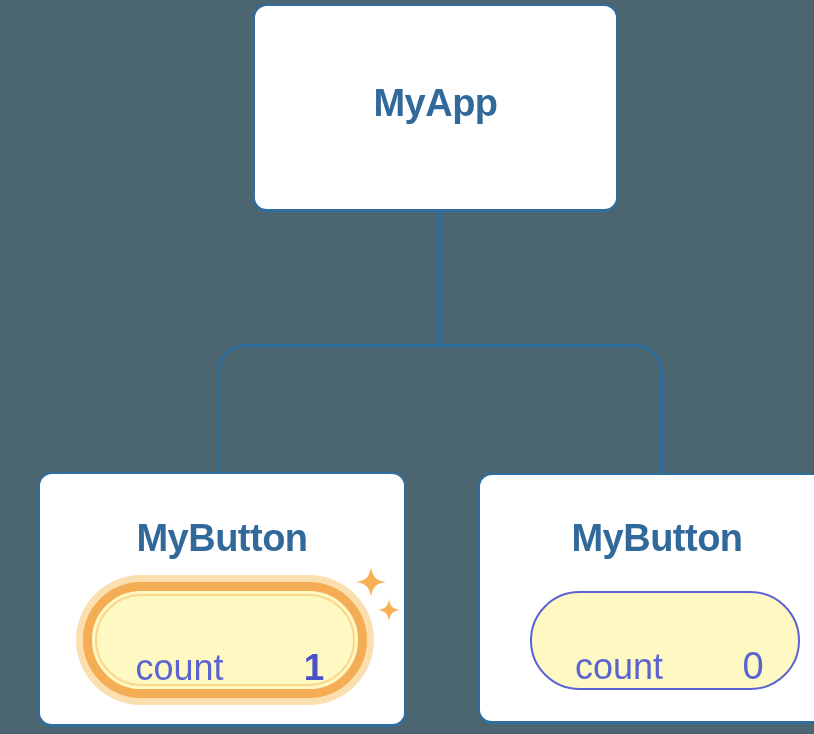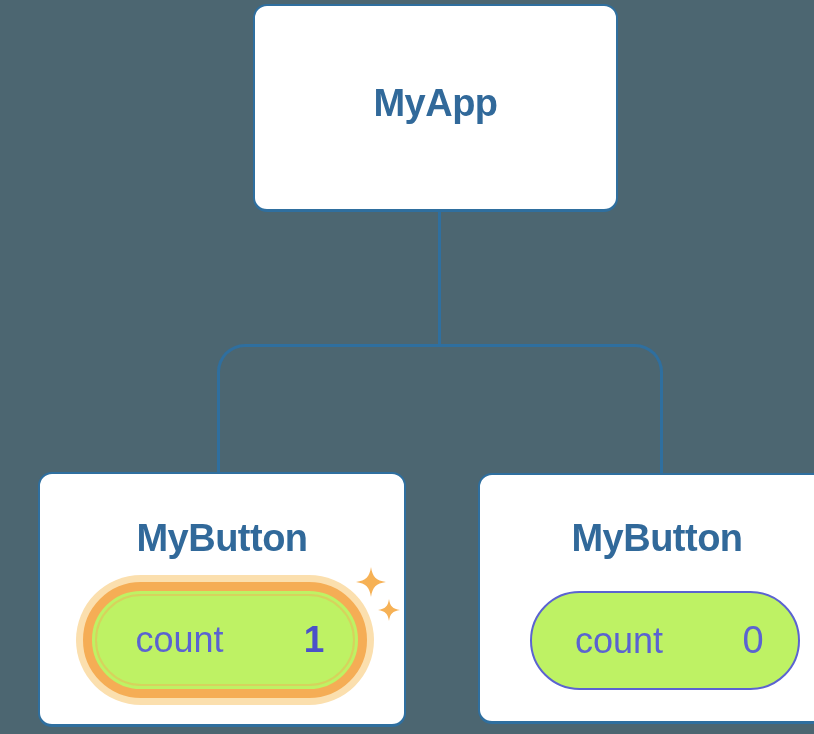--- a/index.html
+++ b/index.html
@@ -54,22 +54,22 @@
     position: absolute; left: 182px; top: 344px;
     width: 446px; height: 129px;
     border: 3px solid var(--line);
     border-bottom: none;
     border-radius: 28px 28px 0 0;
   }
 
   
   .pill {
     position: absolute;
-    display: flex; align-items: center;
-    background: #bef264;
+    display: flex; align-items: flex-end;
+    background: #fef9c3;
     border-radius: 999px;
     overflow: hidden;
   }
   .pill-plain {
     left: 50px; top: 116px; width: 270px; height: 99px;
     border: 2px solid var(--state-text);
   }
   .pill-highlight {
     left: 43px; top: 108px; width: 284px; height: 116px;
     border: 9px solid var(--highlight);

